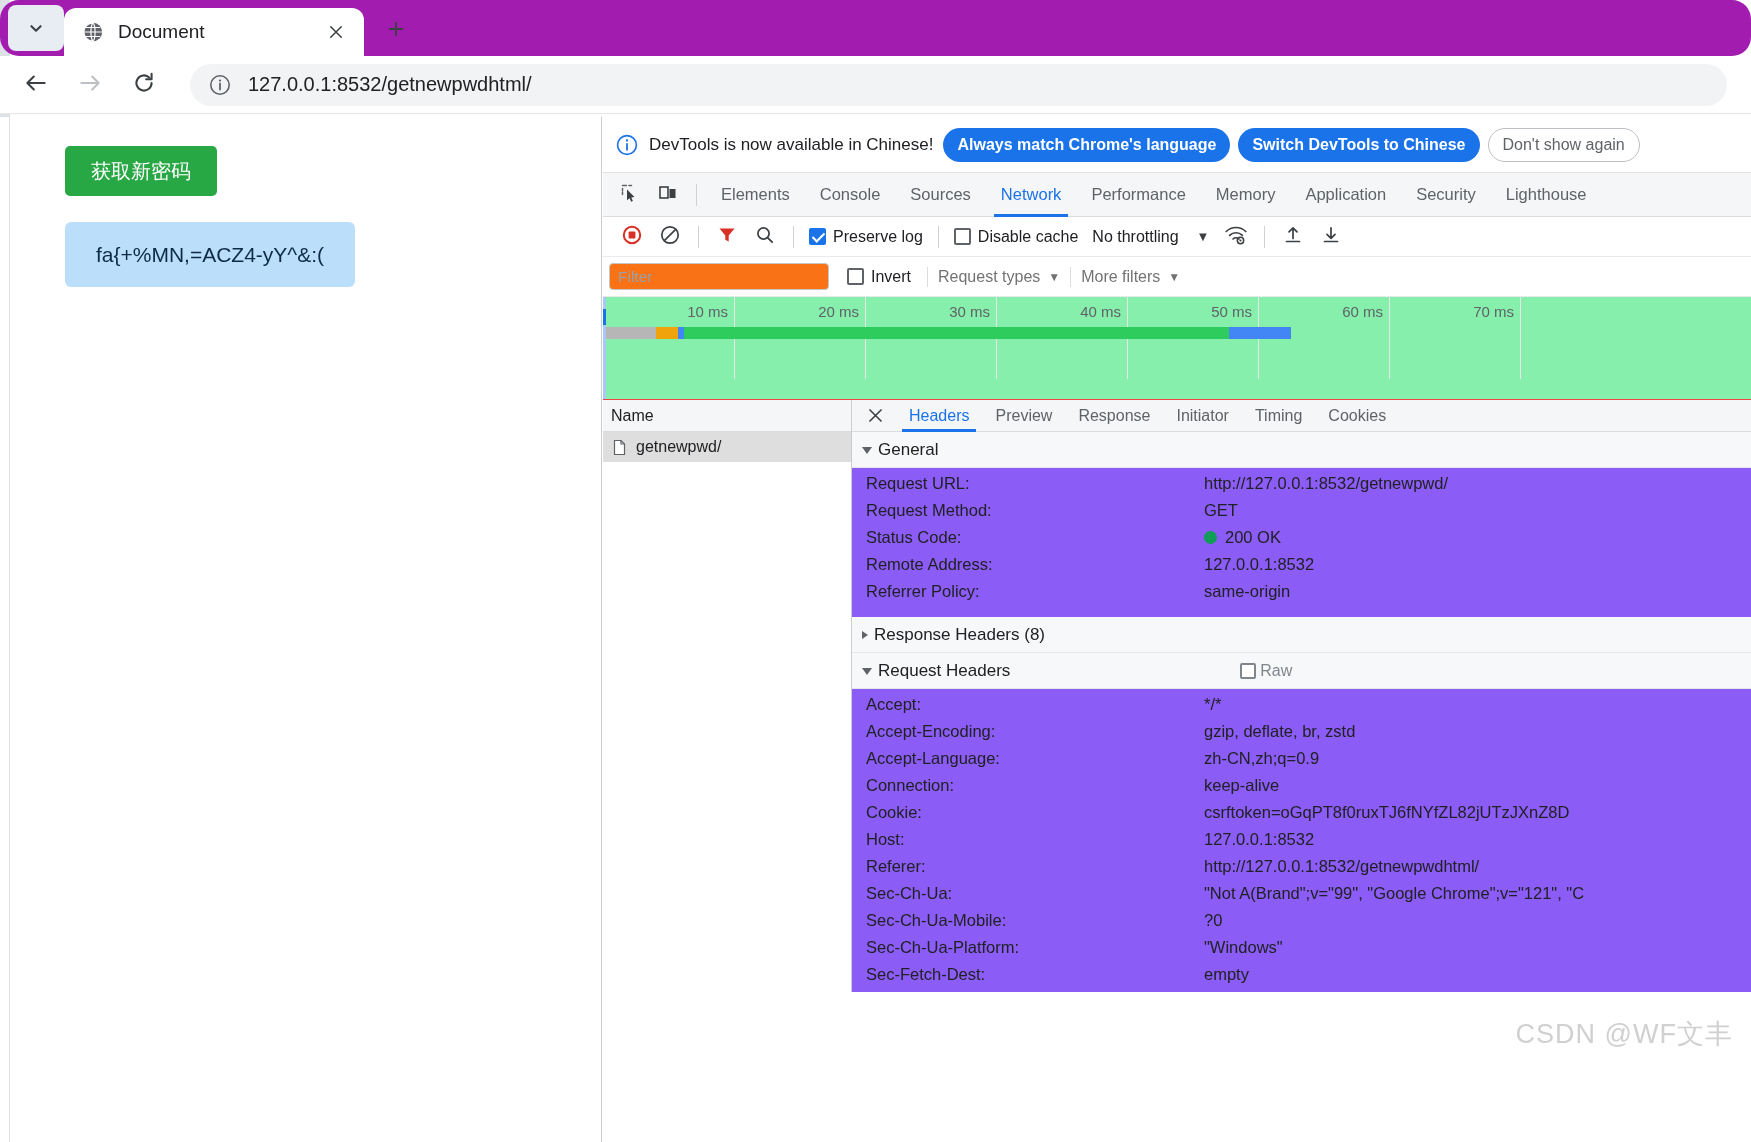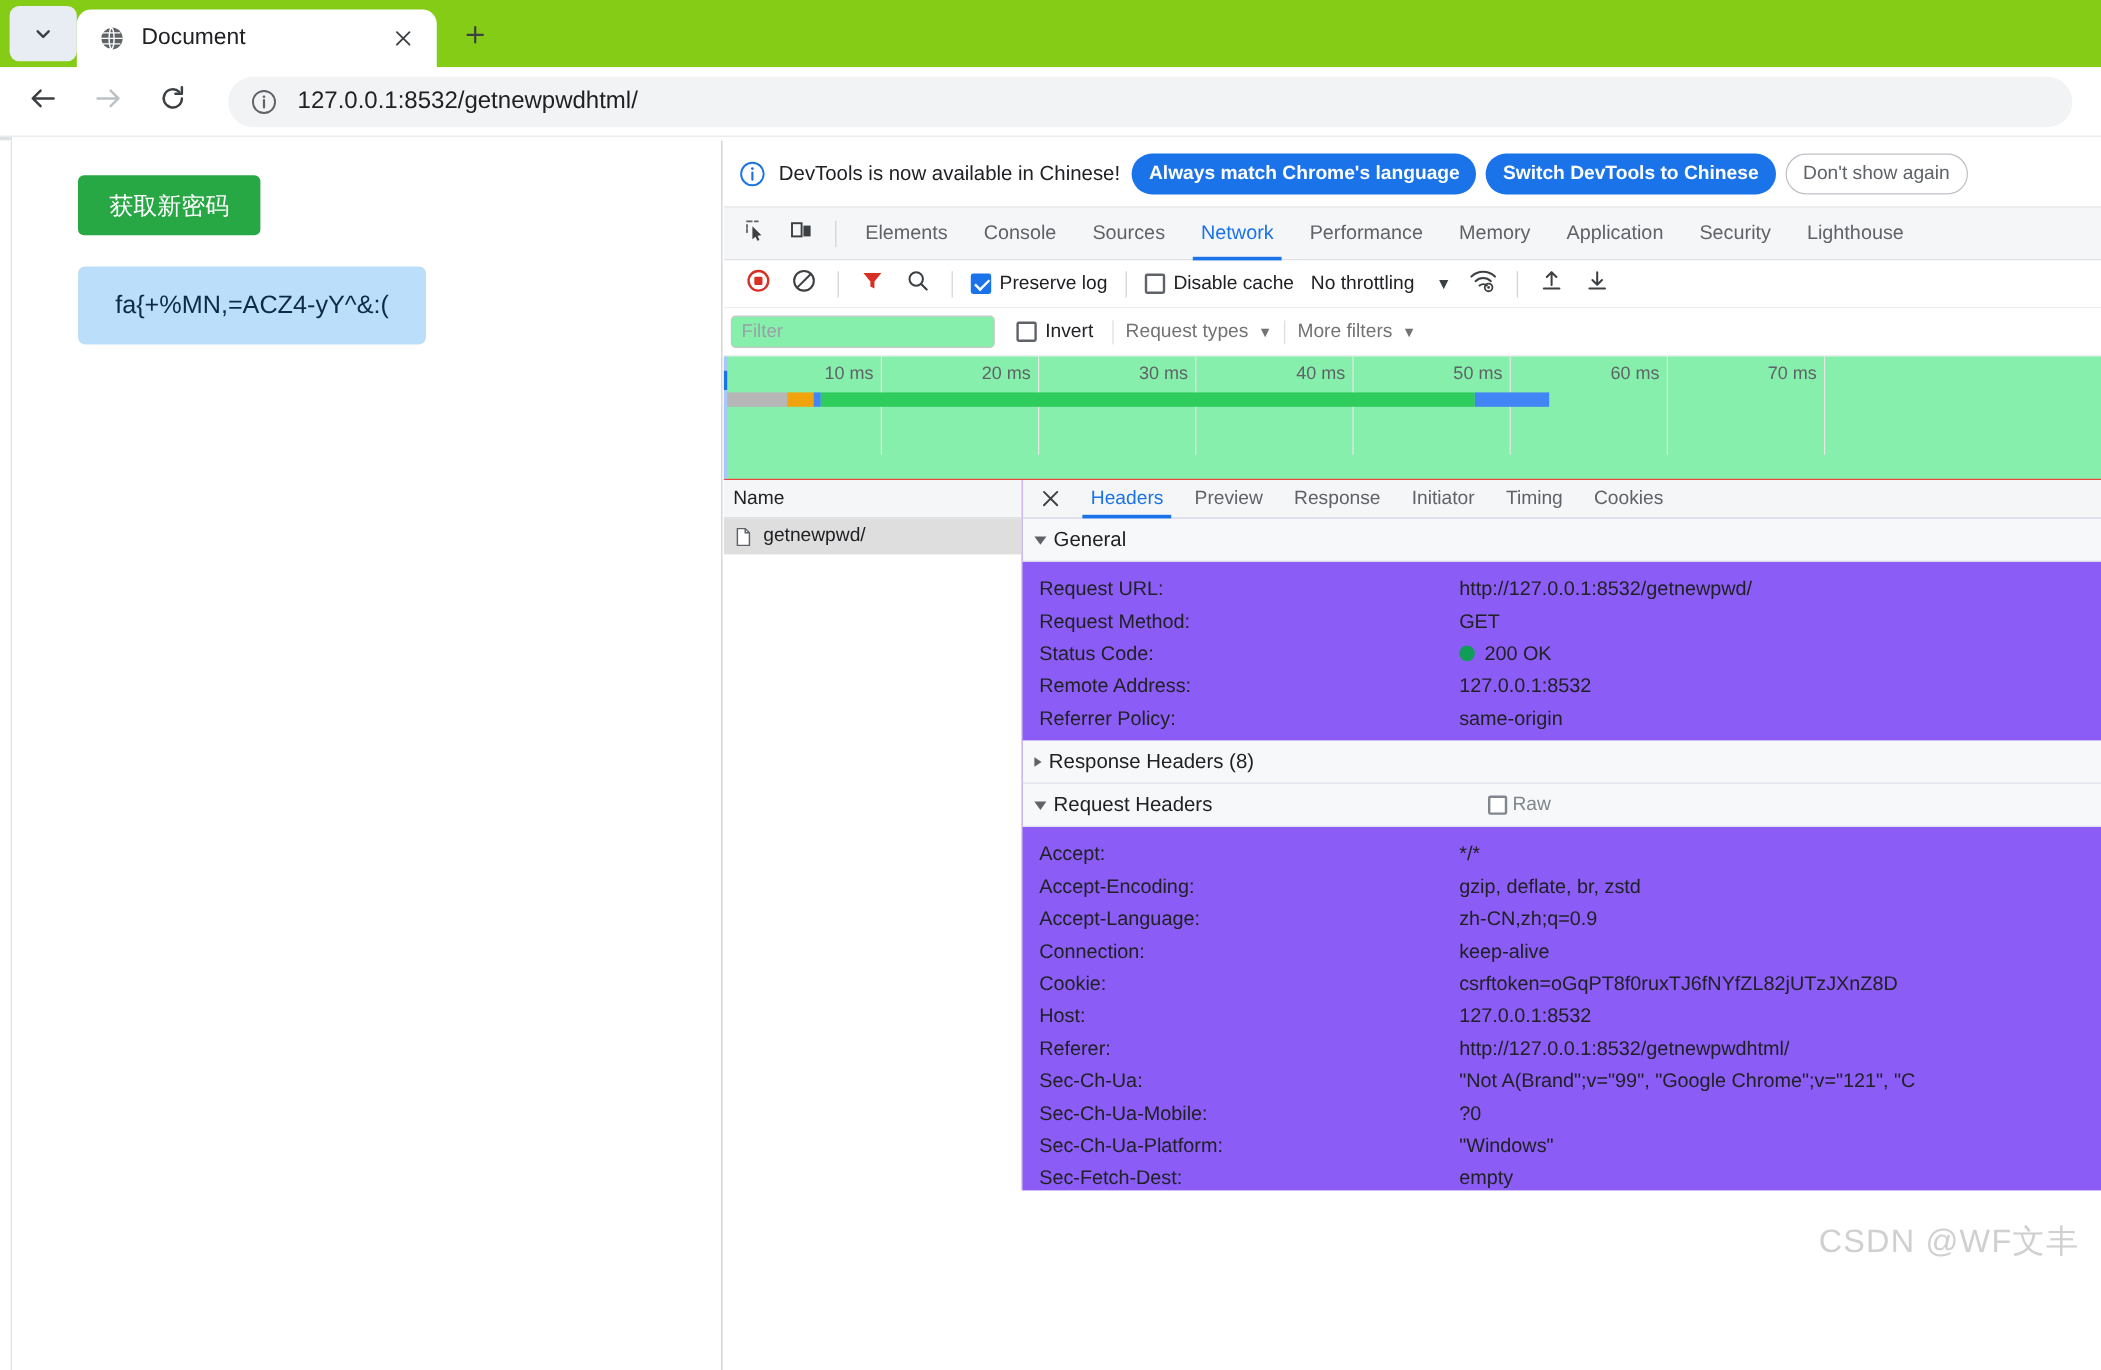--- a/index.html
+++ b/index.html
@@ -13,22 +13,22 @@
 
   
   #browser-window {
     position: absolute; left: 0; top: 0;
     width: 1751px; height: 1142px;
     background: #ffffff;
   }
   #tabstrip {
     position: absolute; left: 0; top: 0;
     width: 1751px; height: 56px;
-    background: #84cc16;
-    display: flex; align-items: flex-end;
+    background: #a21caf;
+    display: flex; align-items: flex-end; border-radius: 19px;
   }
   #tab-search-button {
     width: 56px; height: 46px;
     margin-left: 8px; margin-bottom: 5px;
     display: flex; align-items: center; justify-content: center;
     border-radius: 8px;
     background: #e8ecf3;
   }
   #tab-search-button svg { display:block; }
   .tab {
@@ -220,21 +220,21 @@
     padding-left: 6px;
   }
   #filter-input {
     width: 220px; height: 27px;
     border: 1px solid #c4c7c5;
     border-radius: 4px;
     padding: 0 8px;
     font-size: 15.5px;
     color: #202124;
     font-family: "Liberation Sans", sans-serif;
-    background: #86efac;
+    background: #f97316;
     outline: none;
   }
   #filter-input::placeholder { color: #9aa0a6; }
   .fb-sep { width: 1px; height: 20px; background: #dadce0; margin: 0 10px; }
   .fb-drop { display: flex; align-items: center; font-size: 16px; color: #737373; cursor: pointer; white-space: nowrap; }
   .fb-drop .caret { margin-left: 8px; font-size: 12px; }
 
   
   #overview {
     height: 103px;
@@ -343,24 +343,23 @@
     border-bottom: none;
     margin-right: 6px; margin-top: 2px;
   }
   .section-head .raw-chk { display: flex; align-items: center; margin-left: 230px; }
   .section-head .raw-chk .chk-box { width: 16px; height: 16px; flex:0 0 16px; border-color: #80868b; margin-right: 4px; }
   .section-head .raw-chk .raw-label { font-size: 16px; color: #80868b; }
 
   .kv-list { padding: 6px 0 0 0; }
   .kv-row {
     height: 27px;
-    display: flex; align-items: flex-end;
+    display: flex; align-items: flex-start;
     padding-left: 14px;
     font-size: 16.5px;
-    gap: 12px;
   }
   .kv-key { width: 338px; flex: 0 0 338px; color: #202124; white-space: nowrap; }
   .kv-val { color: #202124; white-space: nowrap; overflow: hidden; }
   .status-dot {
     width: 13px; height: 13px; border-radius: 50%;
     background: #0f9d58; display: inline-block;
     margin-right: 8px; vertical-align: -1px;
   }
 
   #watermark {

